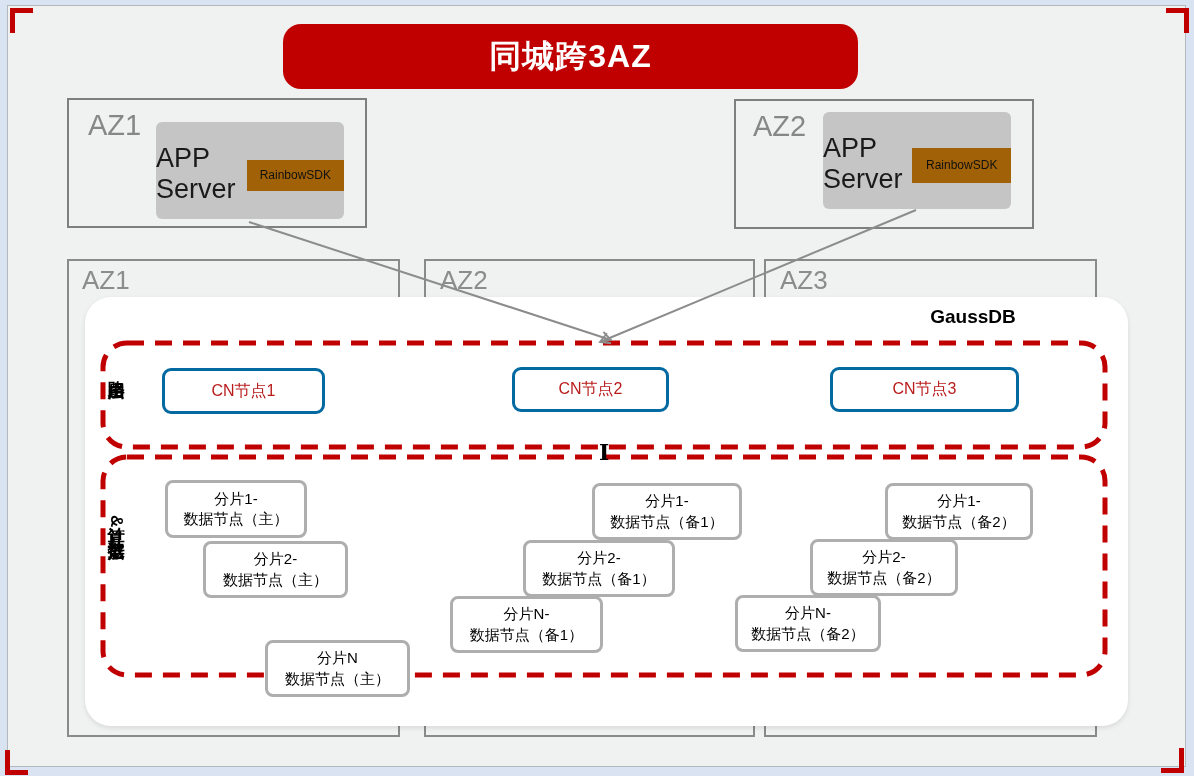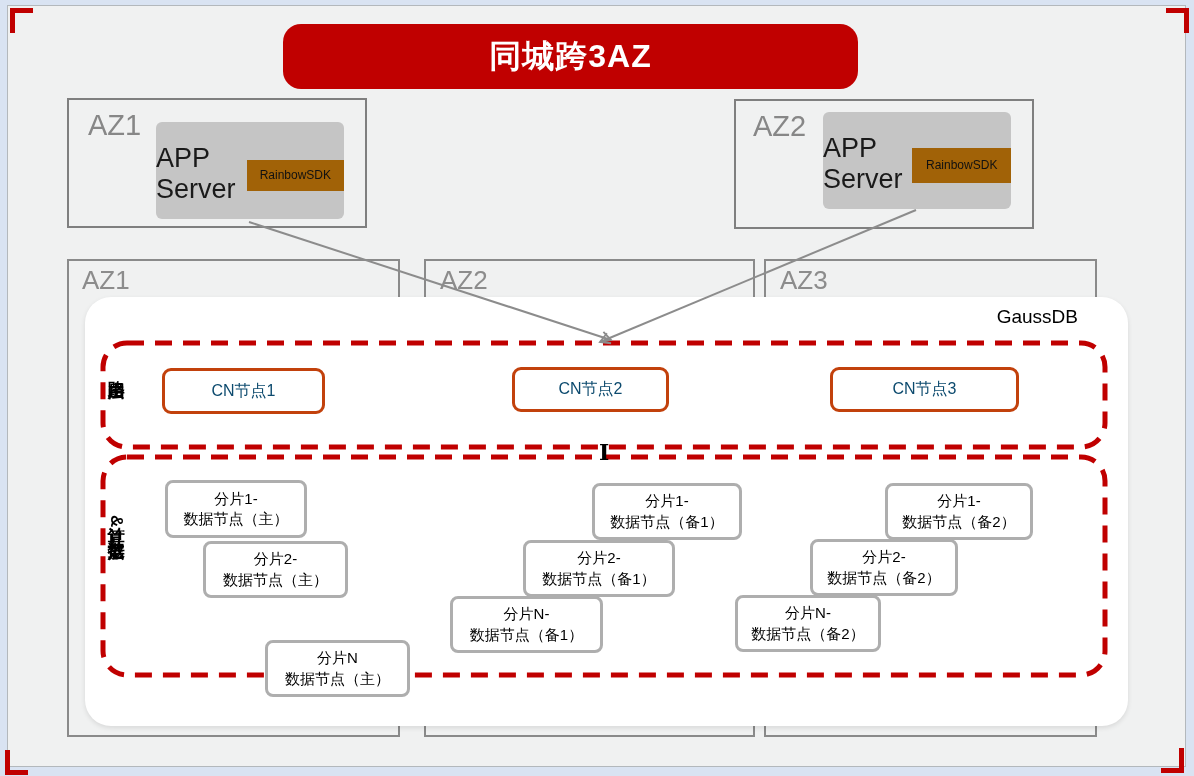--- a/index.html
+++ b/index.html
@@ -45,36 +45,36 @@
   .az-bottom{
     border:2px solid #8a8a8a;background:#f0f1f1;box-sizing:border-box;z-index:1;
   }
   .az-bottom-label{color:#8c8c8c;font-size:26px;line-height:1;z-index:2;}
 
   .gaussdb-box{
     left:85px;top:297px;width:1043px;height:429px;background:#ffffff;
     border-radius:26px;z-index:2;box-shadow:0 2px 5px rgba(0,0,0,0.10);
   }
   .gaussdb-label{
-    left:868px;top:306px;width:210px;text-align:right;
-    font-size:19px;font-weight:normal;color:#000;z-index:4;
+    left:868px;top:306px;width:210px;text-align:center;
+    font-size:19px;font-weight:bold;color:#000;z-index:4;
   }
 
   svg.overlay{left:0;top:0;width:1194px;height:776px;z-index:3;pointer-events:none;}
 
   .v-label{
     writing-mode:vertical-rl;text-orientation:mixed;
     font-weight:bold;color:#000;font-size:17px;letter-spacing:2px;
     z-index:4;line-height:1.1;
   }
 
   .cn-node{
-    background:#fff;border:3px solid #c2410c;border-radius:9px;box-sizing:border-box;
+    background:#fff;border:3px solid #0369a1;border-radius:9px;box-sizing:border-box;
     display:flex;align-items:center;justify-content:center;
-    font-size:16px;color:#0c4a6e;z-index:4;
+    font-size:16px;color:#b91c1c;z-index:4;
   }
   .data-node{
     background:#fff;border:3px solid #aeaeae;border-radius:8px;box-sizing:border-box;
     display:flex;flex-direction:column;align-items:center;justify-content:center;
     font-size:15px;line-height:1.35;color:#000;z-index:4;text-align:center;
   }
   .connector-glyph{
     font-family:"DejaVu Serif","Liberation Serif",serif;
     font-size:22px;font-weight:bold;color:#000;z-index:4;line-height:1;
   }

